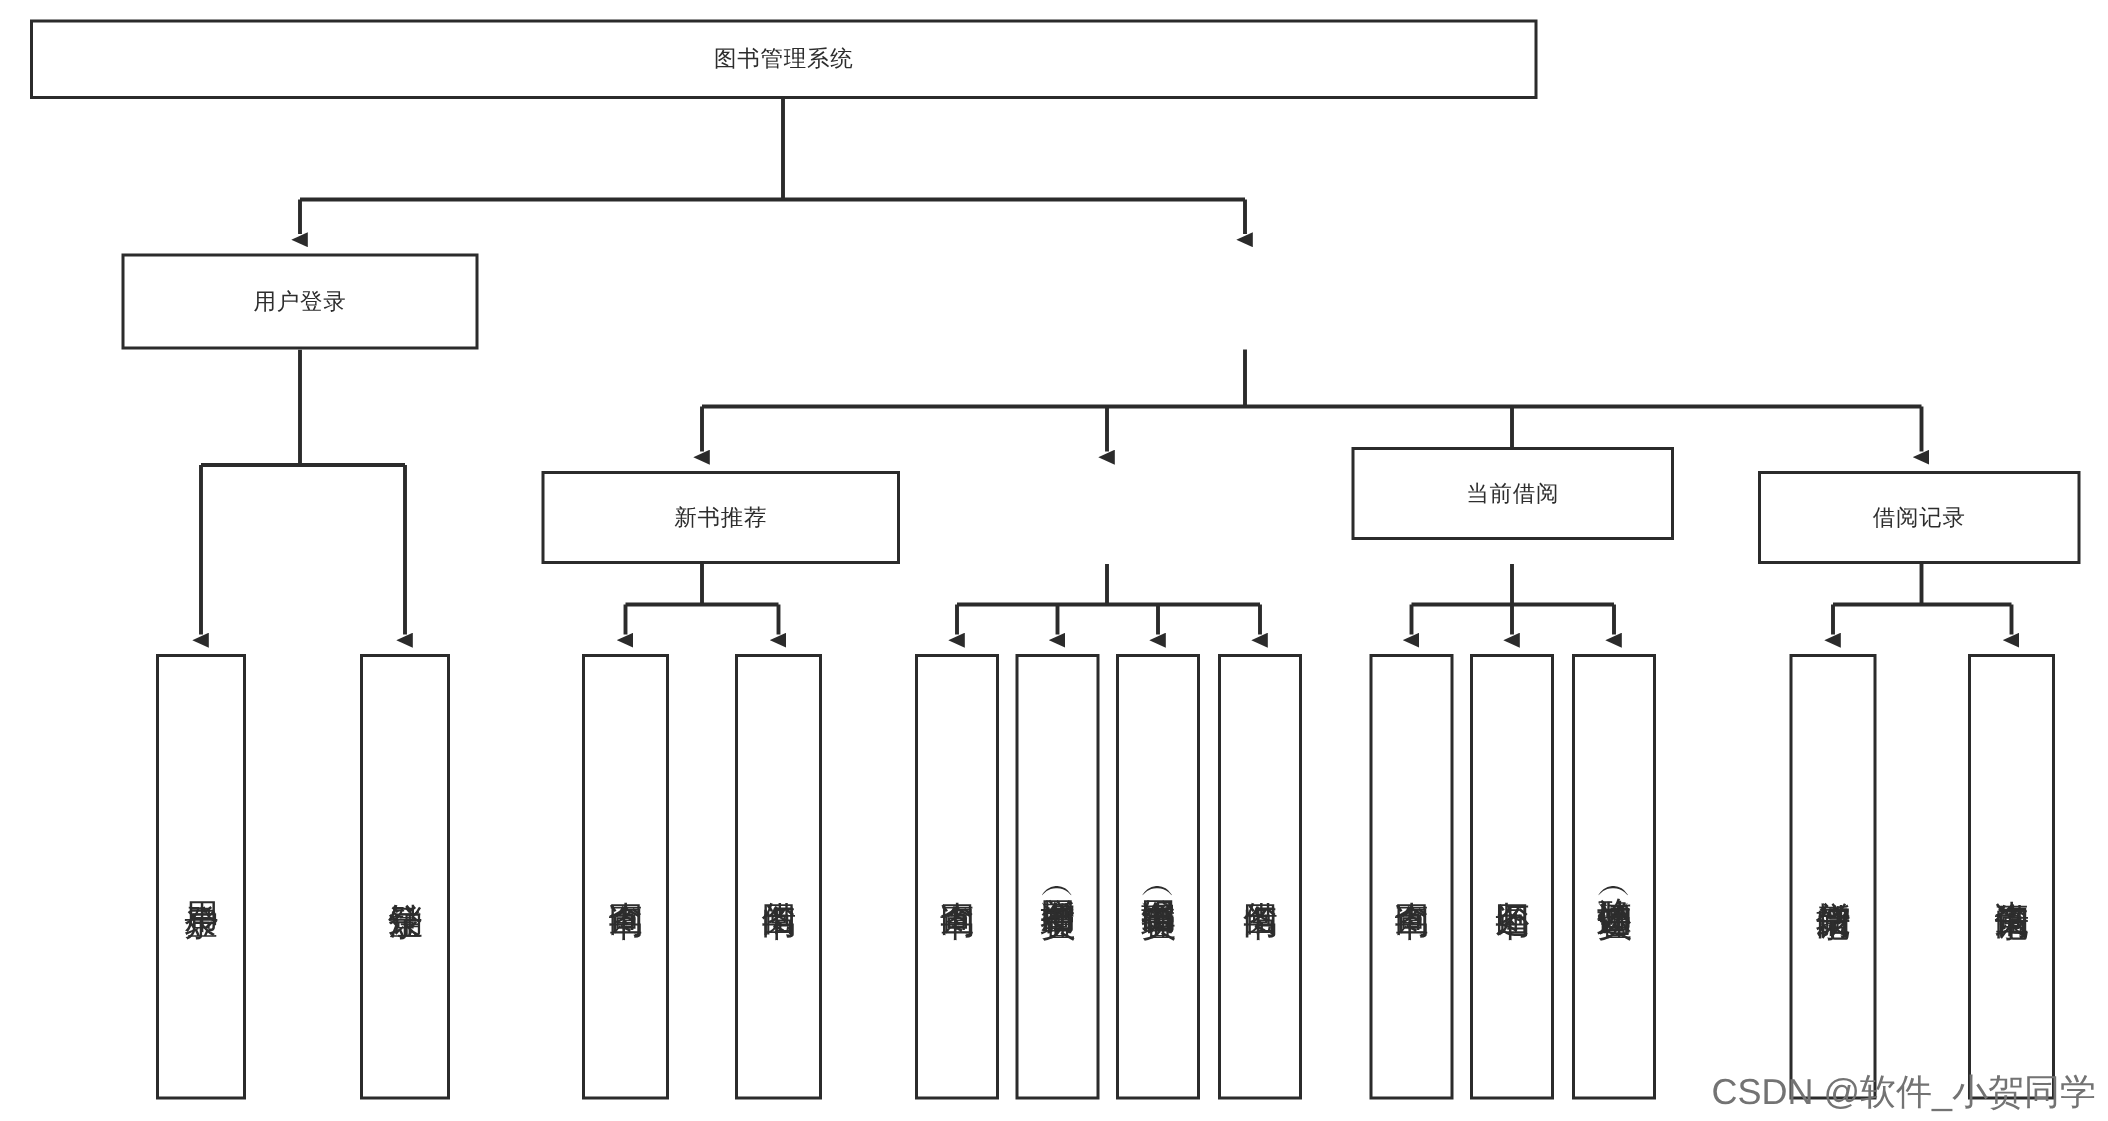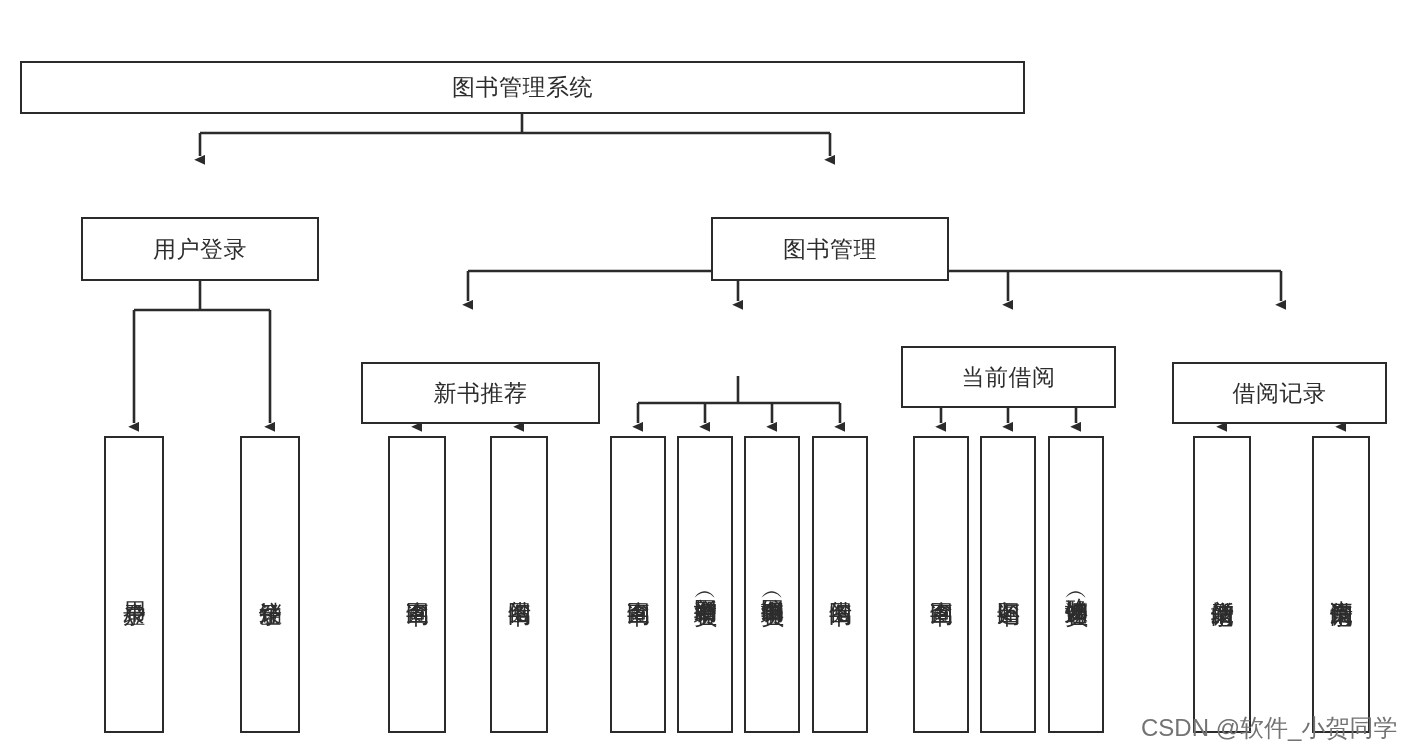--- a/index.html
+++ b/index.html
@@ -29,23 +29,22 @@
     position: absolute;
     box-sizing: border-box;
     background: #ffffff;
     border: 2px solid #2b2b2b;
     display: flex;
     align-items: center;
     justify-content: center;
     color: #2d2d2d;
   }
   .node.horiz {
-    font-size: 23px;
+    font-size: 15px;
     letter-spacing: 0.5px;
-    margin-top: 48px;
   }
   .node.vert {
     writing-mode: vertical-rl;
     text-orientation: upright;
     font-size: 23px;
     line-height: 1.12;
     letter-spacing: 1px;
     padding: 6px 0;
     align-items: center;
     justify-content: center;
@@ -120,23 +119,20 @@
   </svg>
 
   <div class="node horiz" style="left:20px; top:13px; width:1005px; height:53px;">
     <span class="label">图书管理系统</span>
   </div>
 
   <div class="node horiz" style="left:81px; top:169px; width:238px; height:64px;">
     <span class="label">用户登录</span>
   </div>
 
-  <div class="node horiz" style="left:711px; top:169px; width:238px; height:64px;">
-    <span class="label">图书管理</span>
-  </div>
 
   <div class="node horiz" style="left:361px; top:314px; width:239px; height:62px;">
     <span class="label">新书推荐</span>
   </div>
 
 
   <div class="node horiz" style="left:901px; top:298px; width:215px; height:62px;">
     <span class="label">当前借阅</span>
   </div>
 

